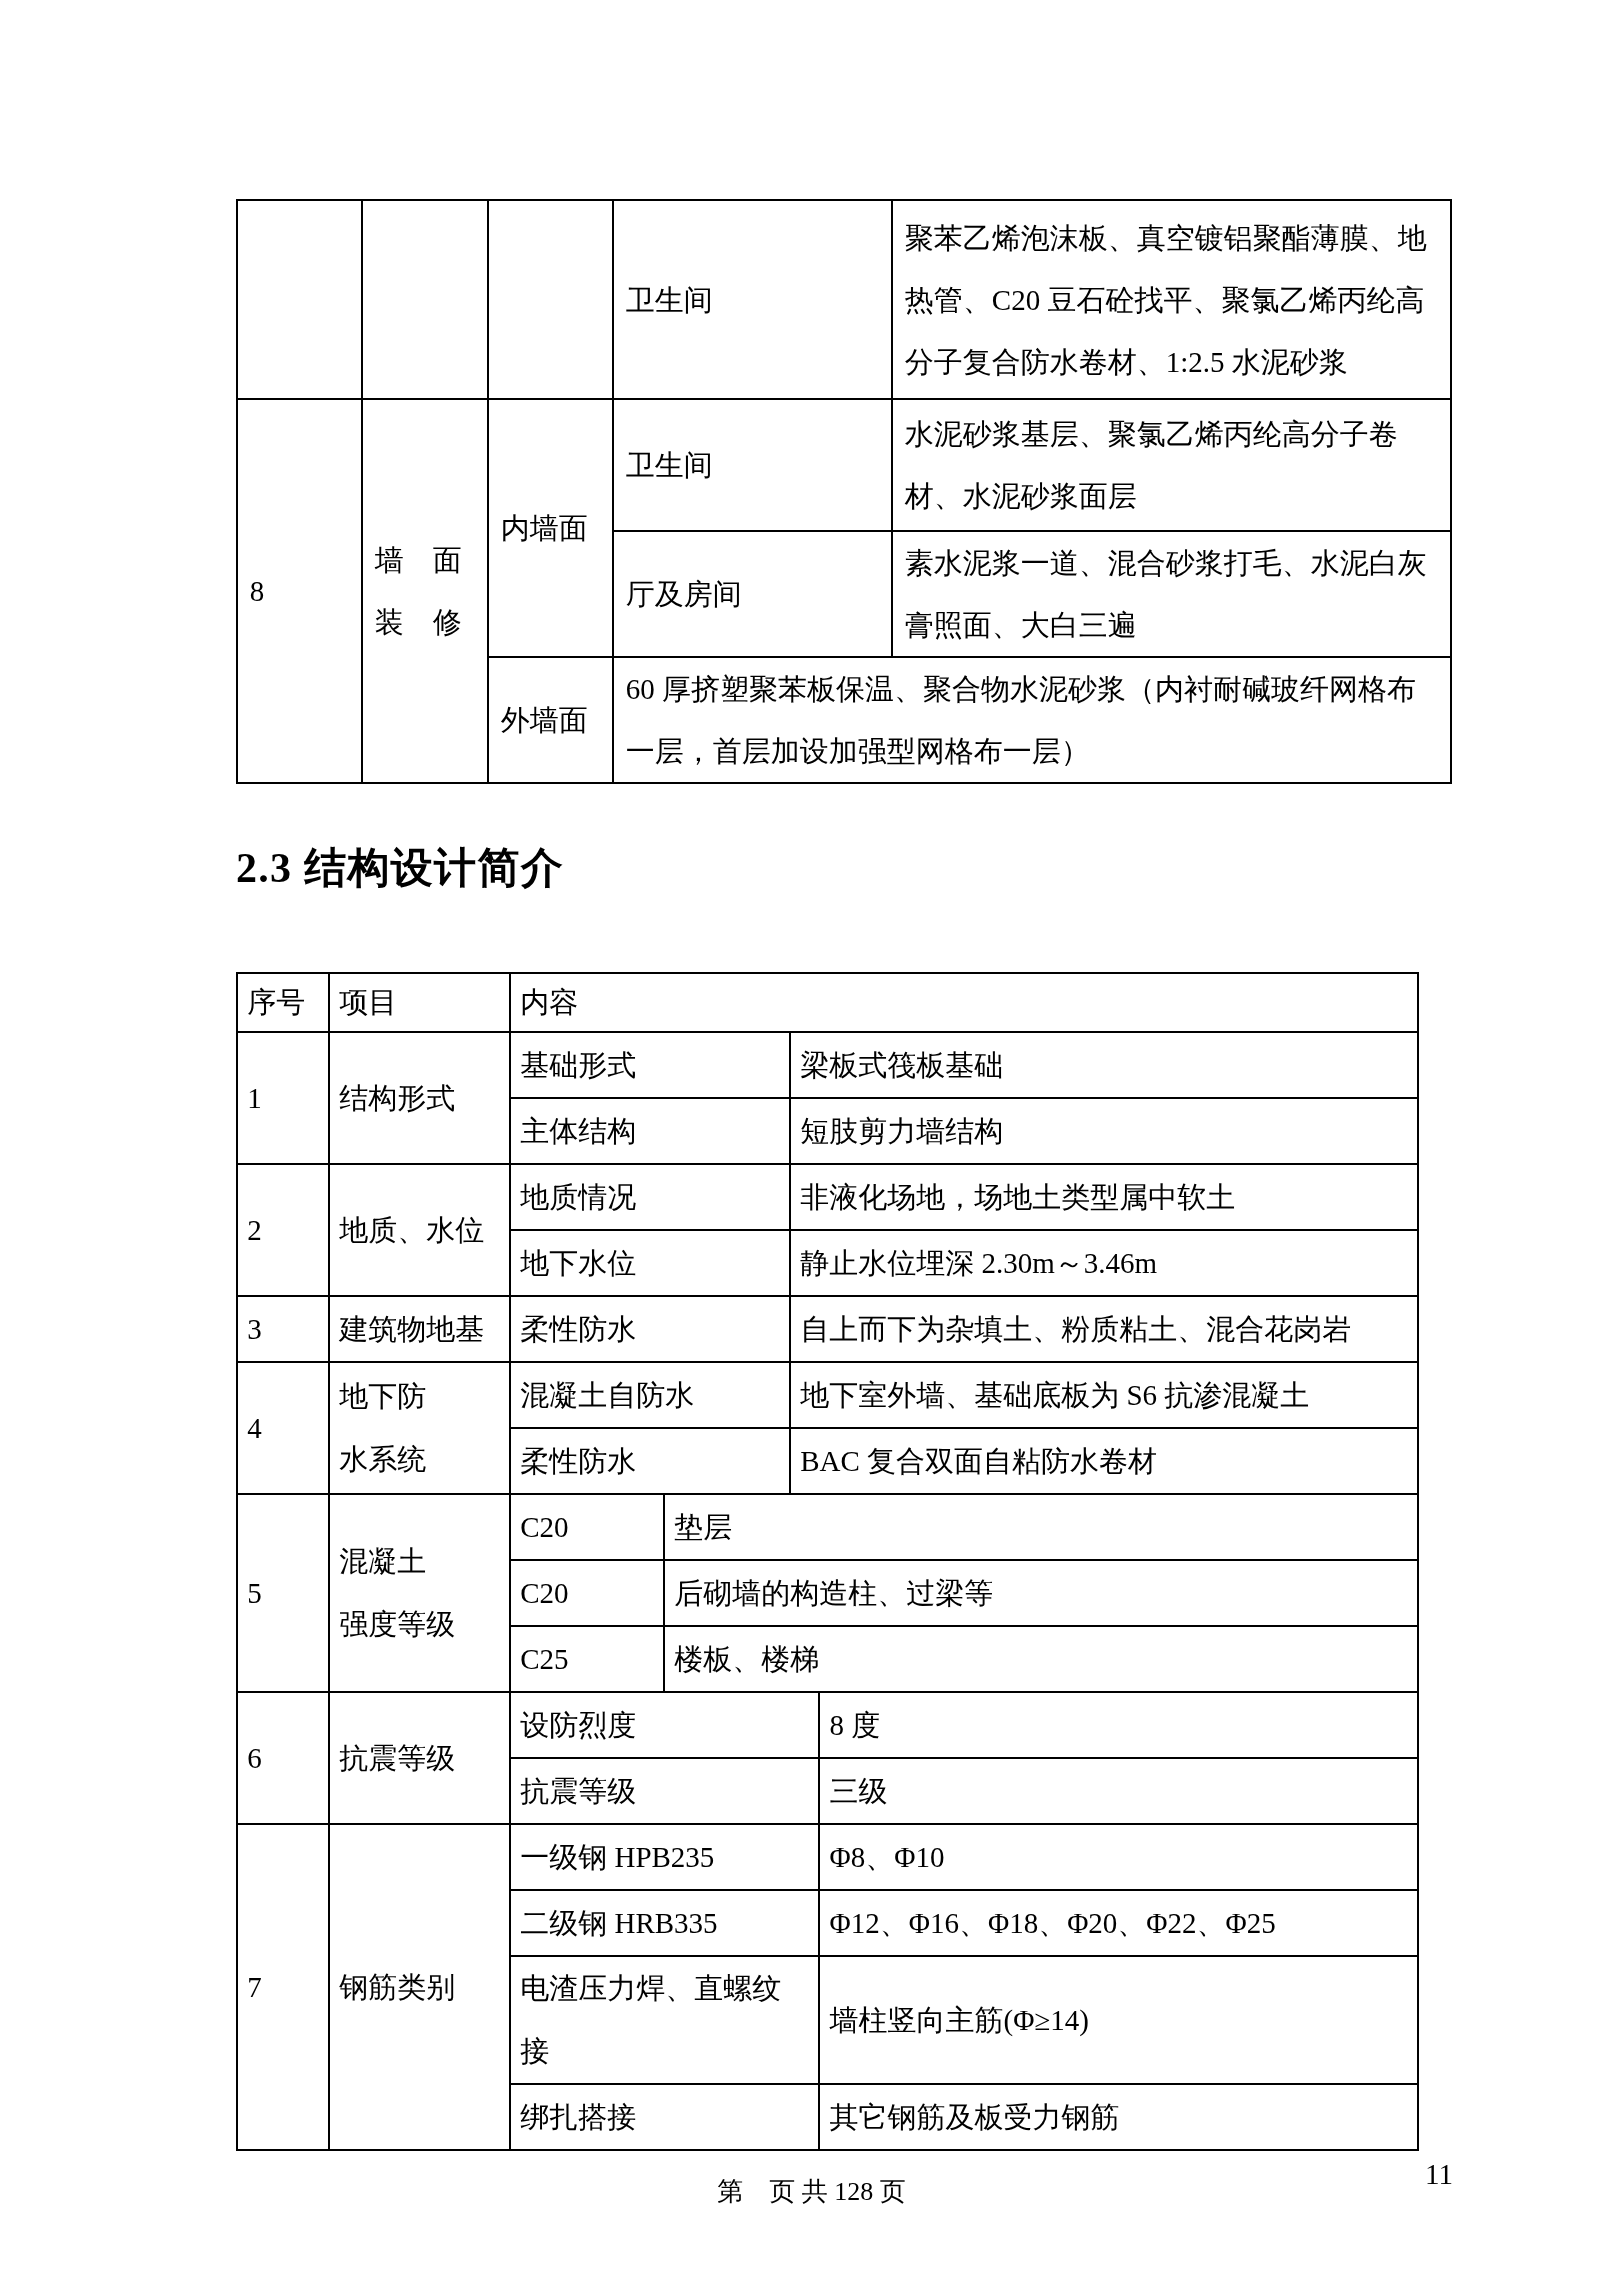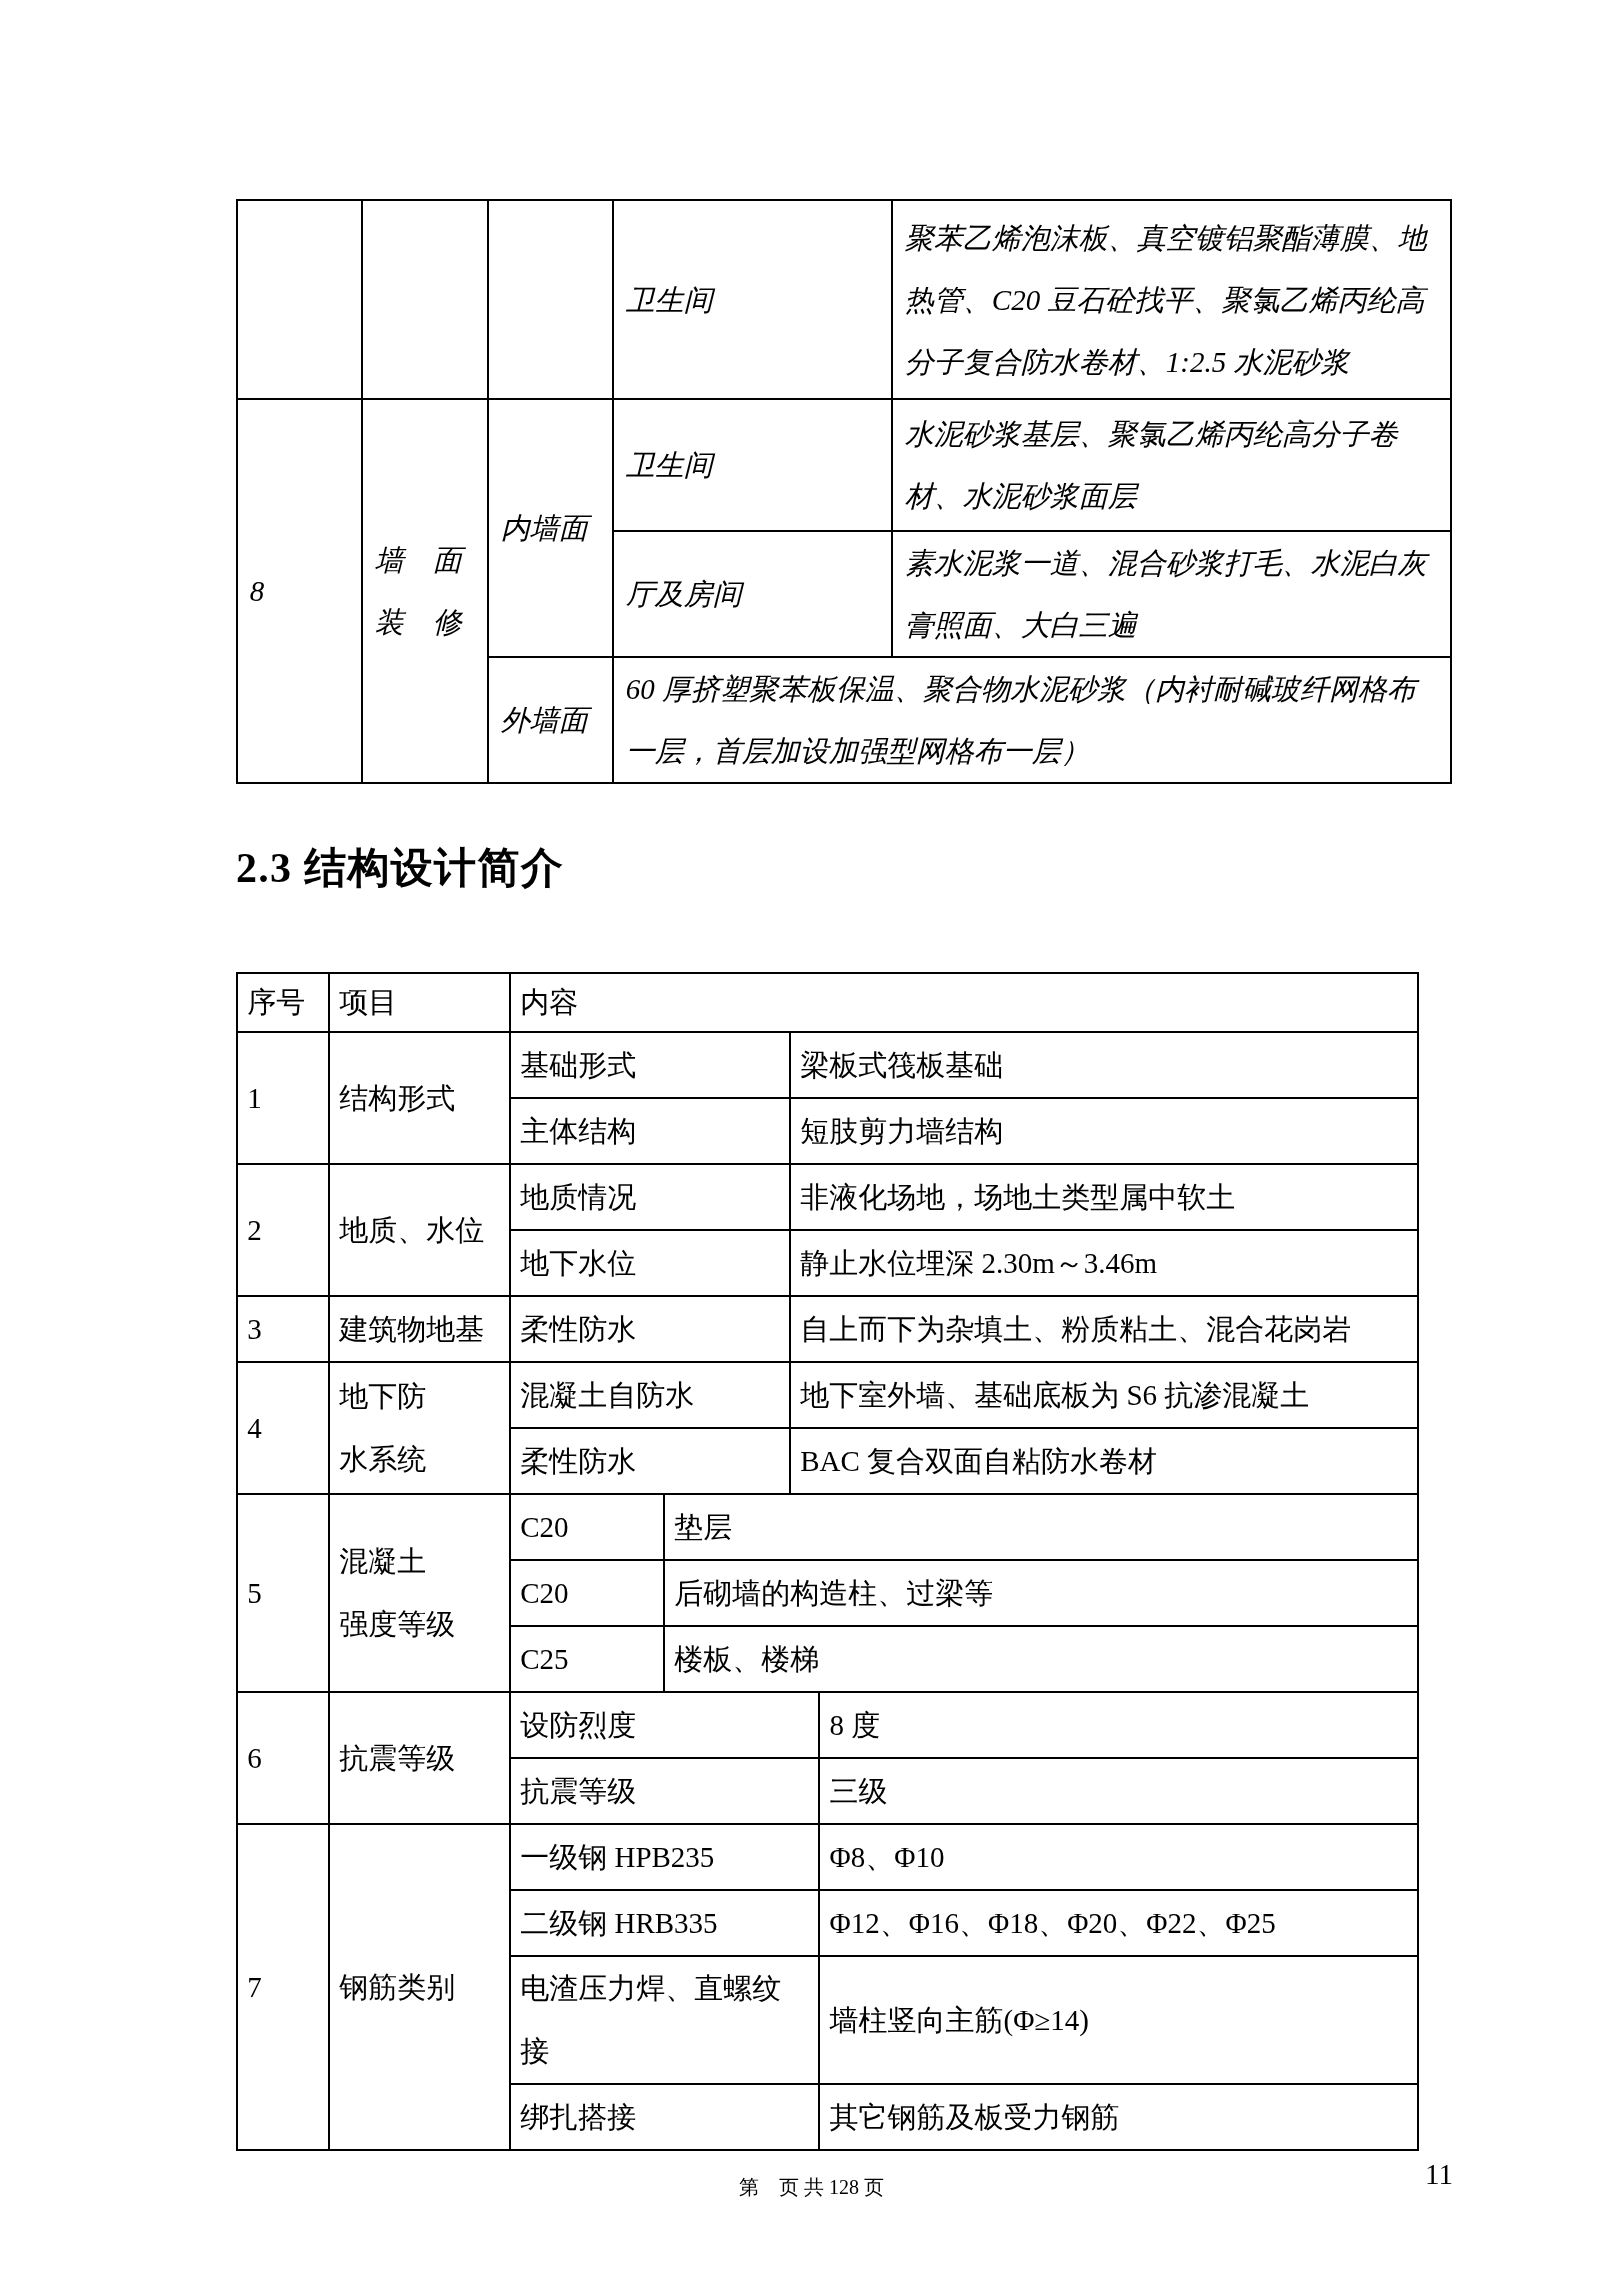--- a/index.html
+++ b/index.html
@@ -21,21 +21,21 @@
     border: 2px solid #000000;
     font-size: 29px;
     vertical-align: middle;
     text-align: left;
     overflow: hidden;
   }
   .pre { white-space: pre-line; }
 
   
   .wall-tbl { left: 236px; top: 199px; width: 1214px; }
-  .wall-tbl td { line-height: 62px; padding: 0 11.8px; font-style: italic; }
+  .wall-tbl td { line-height: 62px; padding: 0 11.8px; }
   .wall-tbl tr.rA  { height: 199px; }
   .wall-tbl tr.r8a { height: 132px; }
   .wall-tbl tr.r8b { height: 125px; }
   .wall-tbl tr.r8c { height: 126px; }
 
   
   .heading {
     position: absolute;
     left: 236px;
     top: 840px;
@@ -51,21 +51,21 @@
   .struct-tbl tr { height: 66px; }
   .struct-tbl tr.hdr { height: 59px; }
   .struct-tbl tr.hdr td { line-height: 55px; margin-left: 32px; }
 
   
   .footer-center {
     position: absolute;
     left: 0; right: 0;
     top: 2174px;
     text-align: center;
-    font-size: 20px;
+    font-size: 26px;
   }
   .page-number {
     position: absolute;
     left: 1425px;
     top: 2158px;
     font-size: 29px;
   }
 </style>
 </head>
 <body>

